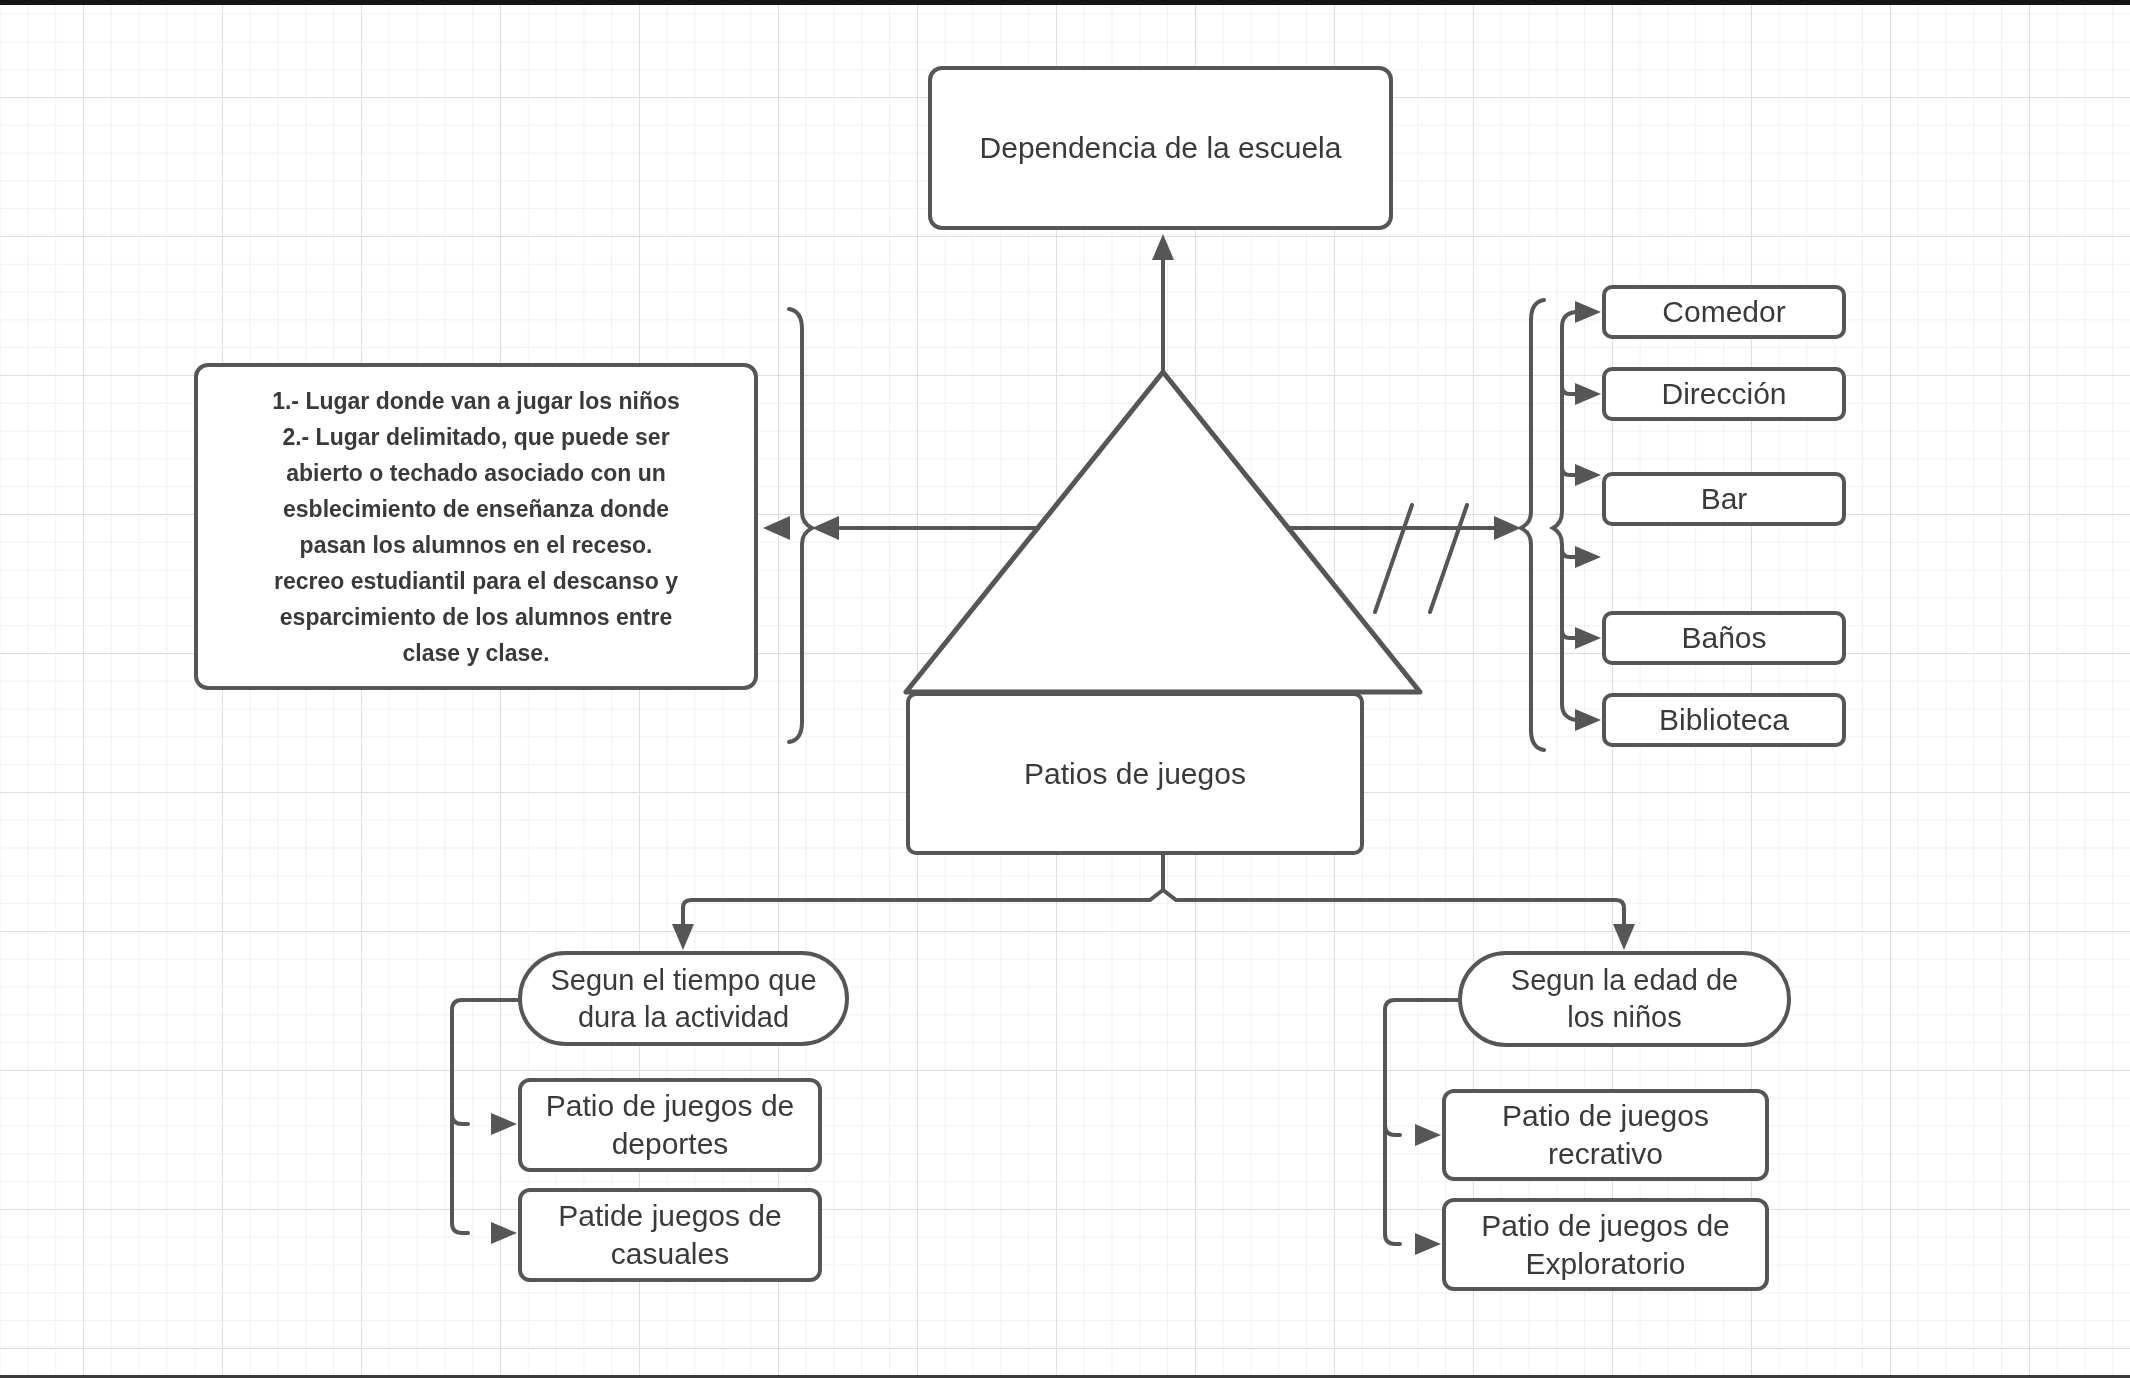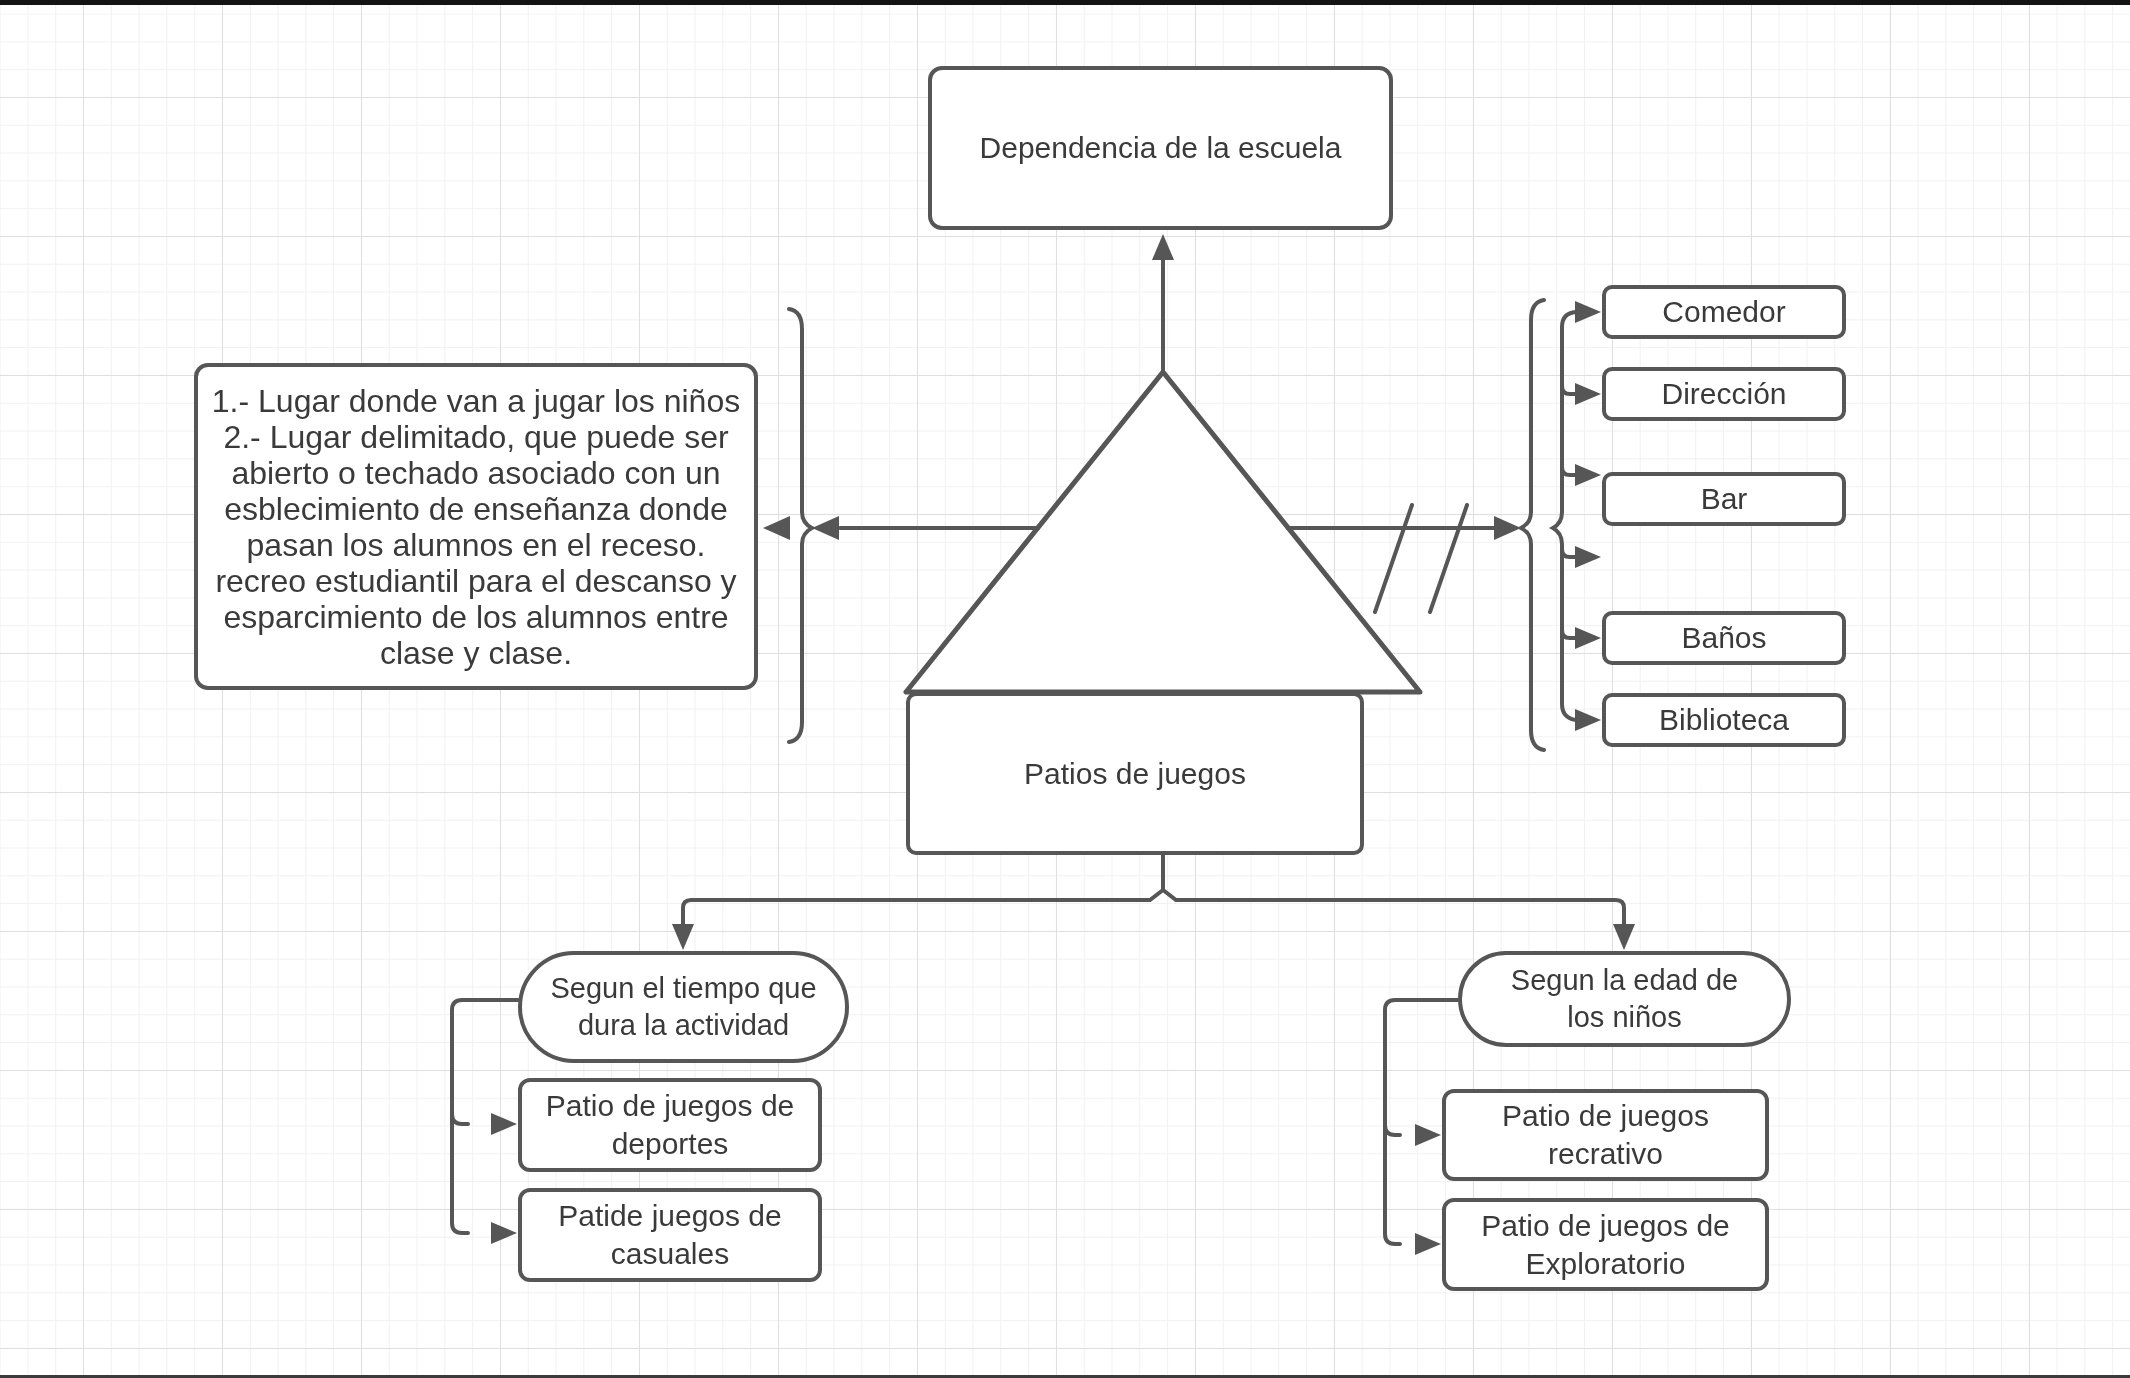--- a/index.html
+++ b/index.html
@@ -26,31 +26,31 @@
     position:absolute;z-index:2;box-sizing:border-box;
     background:#ffffff;border:4px solid #565656;
     display:flex;flex-direction:column;align-items:center;justify-content:center;
     text-align:center;
   }
   .rounded{border-radius:14px;}
   .rounded-sm{border-radius:10px;}
   .oval{border-radius:999px;}
   .lbl{font-size:30px;line-height:38px;white-space:nowrap;}
   .lbl-sm{font-size:29px;line-height:37px;white-space:nowrap;}
-  .def-line{font-size:32px;line-height:36px;white-space:nowrap;}
+  .def-line{font-size:23px;line-height:36px;white-space:nowrap;font-weight:bold;}
   
   #top-box{left:928px;top:66px;width:465px;height:164px;}
   
   #definition-box{left:194px;top:363px;width:564px;height:327px;}
   
   #center-rect{left:906px;top:692px;width:458px;height:163px;border-radius:10px;}
   
   .area-box{left:1602px;width:244px;height:54px;}
   
-  #time-oval{left:518px;top:951px;width:331px;height:112px;}
+  #time-oval{left:518px;top:951px;width:331px;height:95px;}
   #time-child-0{left:518px;top:1078px;width:304px;height:94px;border-radius:12px;}
   #time-child-1{left:518px;top:1188px;width:304px;height:94px;border-radius:12px;}
   
   #age-oval{left:1458px;top:951px;width:333px;height:96px;}
   #age-child-0{left:1442px;top:1089px;width:327px;height:92px;border-radius:12px;}
   #age-child-1{left:1442px;top:1198px;width:327px;height:93px;border-radius:12px;}
 </style>
 </head>
 <body>
 

